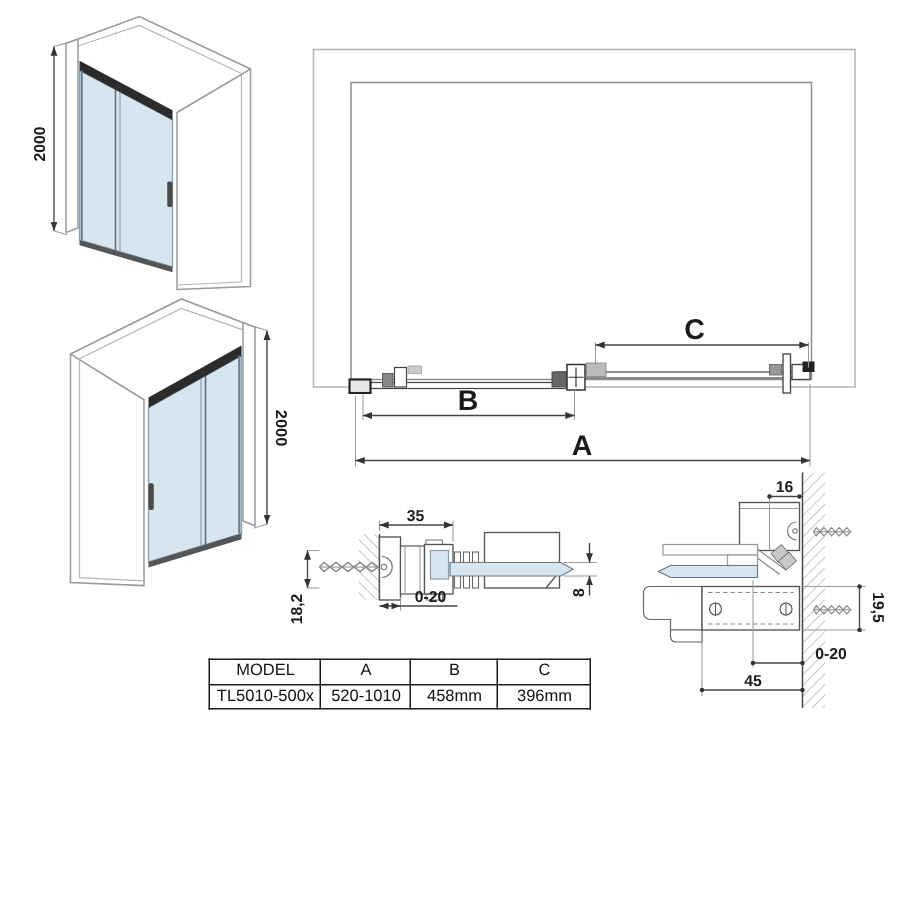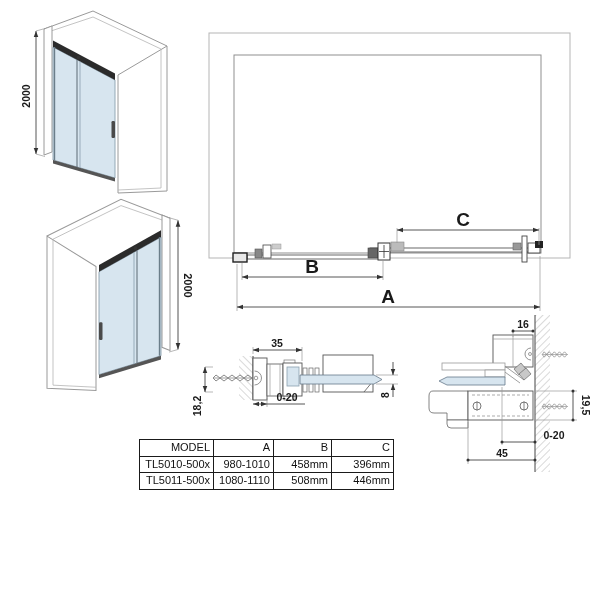--- a/index.html
+++ b/index.html
@@ -5,21 +5,21 @@
   html,body{margin:0;padding:0;background:#fff;}
   #canvas{position:relative;width:600px;height:600px;background:#fff;overflow:hidden;
           font-family:"Liberation Sans", sans-serif;}
   .abs{position:absolute;}
   svg text{font-family:"Liberation Sans", sans-serif;fill:#1a1a1a;}
   .dimtxt{font-size:10.5px;font-weight:600;}
   .bigdim{font-size:19px;font-weight:600;}
   
   #spec-table{position:absolute;left:139px;top:439px;}
   #spec-table table{border-collapse:collapse;font-size:11px;color:#111;}
-  #spec-table td,#spec-table th{border:1px solid #1a1a1a;font-weight:400;text-align:right;
+  #spec-table td,#spec-table th{border:1px solid #1a1a1a;font-weight:400;text-align:center;
       padding:0 3px 0 4px;height:15.5px;line-height:15.5px;white-space:nowrap;}
   #spec-table table{border:1.5px solid #1a1a1a;}
   .c-model{width:66px;} .c-a{width:52px;} .c-b{width:50px;} .c-c{width:54px;}
 </style>
 </head>
 <body>
 
 <div id="canvas">
 
   <svg width="0" height="0" class="abs" aria-hidden="true">
@@ -228,27 +228,21 @@
         <tr>
           <th class="c-model">MODEL</th>
           <th class="c-a">A</th>
           <th class="c-b">B</th>
           <th class="c-c">C</th>
         </tr>
       </thead>
       <tbody>
         <tr>
           <td>TL5010-500x</td>
-          <td>980-1010</td>
+          <td>520-1010</td>
           <td>458mm</td>
           <td>396mm</td>
-        </tr>
-        <tr>
-          <td>TL5011-500x</td>
-          <td>1080-1110</td>
-          <td>508mm</td>
-          <td>446mm</td>
         </tr>
       </tbody>
     </table>
   </div>
 
 </div>
 
 </body></html>

